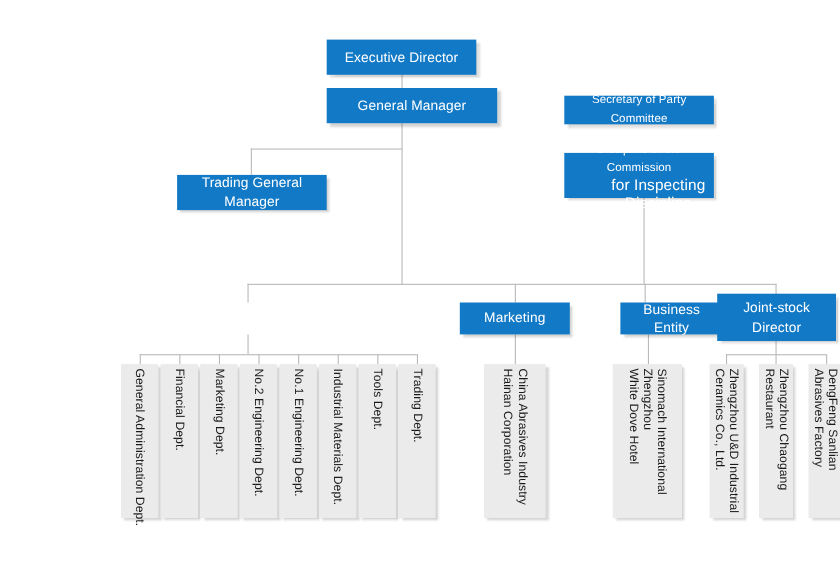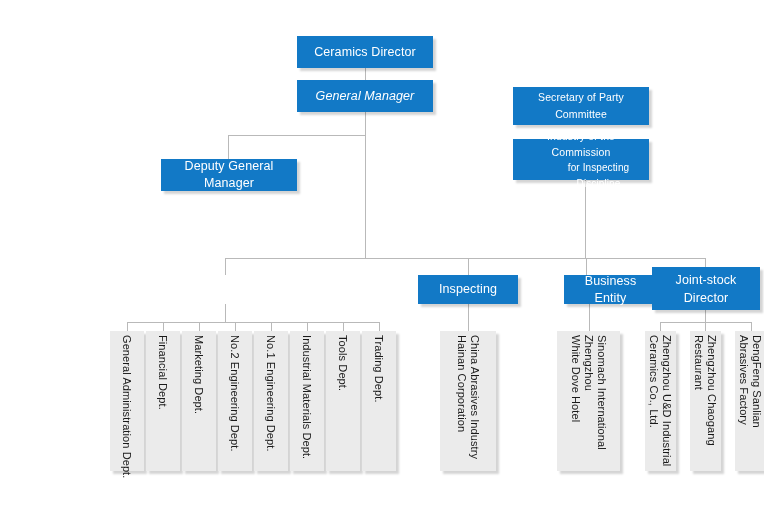--- a/index.html
+++ b/index.html
@@ -113,43 +113,43 @@
 
   <div class="line v" style="left:589px; top:304px; height:27px;"></div>
 
   <div class="line v" style="left:705px; top:310px; height:12px;"></div>
   <div class="line h" style="left:660px; top:322px; width:91px;"></div>
   <div class="line v" style="left:660px; top:322px; height:9px;"></div>
   <div class="line v" style="left:705px; top:322px; height:9px;"></div>
   <div class="line v" style="left:751px; top:322px; height:9px;"></div>
 
   <div class="node blue" style="left:297px; top:36px; width:136px; height:32px;">
-    <span>Ceramics Director</span>
-  </div>
-
-  <div class="node blue" style="left:297px; top:80px; width:136px; height:32px;font-style:italic;">
+    <span>Executive Director</span>
+  </div>
+
+  <div class="node blue" style="left:297px; top:80px; width:155px; height:32px;">
     <span>General Manager</span>
   </div>
 
   <div class="node blue" style="left:161px; top:159px; width:136px; height:32px;">
-    <span>Deputy General Manager</span>
-  </div>
-
-  <div class="node blue" style="left:513px; top:87px; width:136px; height:38px;">
+    <span>Trading General Manager</span>
+  </div>
+
+  <div class="node blue" style="left:513px; top:87px; width:136px; height:26px;">
     <span style="font-size:10.5px;">Secretary of Party Committee</span>
   </div>
 
   <div class="node blue" style="left:513px; top:139px; width:136px; height:41px; flex-direction:column; line-height:16px;">
-    <span class="twoline" style="font-size:10.5px;">Industry of the Commission</span>
-    <span class="twoline" style="font-size:10px;margin-left:35px;">for Inspecting Discipline</span>
+    <span class="twoline" style="font-size:10.5px;">Discipline of the Commission</span>
+    <span class="twoline" style="font-size:14px;margin-left:35px;">for Inspecting Discipline</span>
   </div>
 
 
   <div class="node blue" style="left:418px; top:275px; width:100px; height:29px;">
-    <span>Inspecting</span>
+    <span>Marketing</span>
   </div>
 
   <div class="node blue" style="left:564px; top:275px; width:93px; height:29px;">
     <span>Business Entity</span>
   </div>
 
   <div class="node blue" style="left:652px; top:267px; width:108px; height:43px; flex-direction:column; line-height:18px;">
     <span class="twoline">Joint-stock</span>
     <span class="twoline">Director</span>
   </div>

